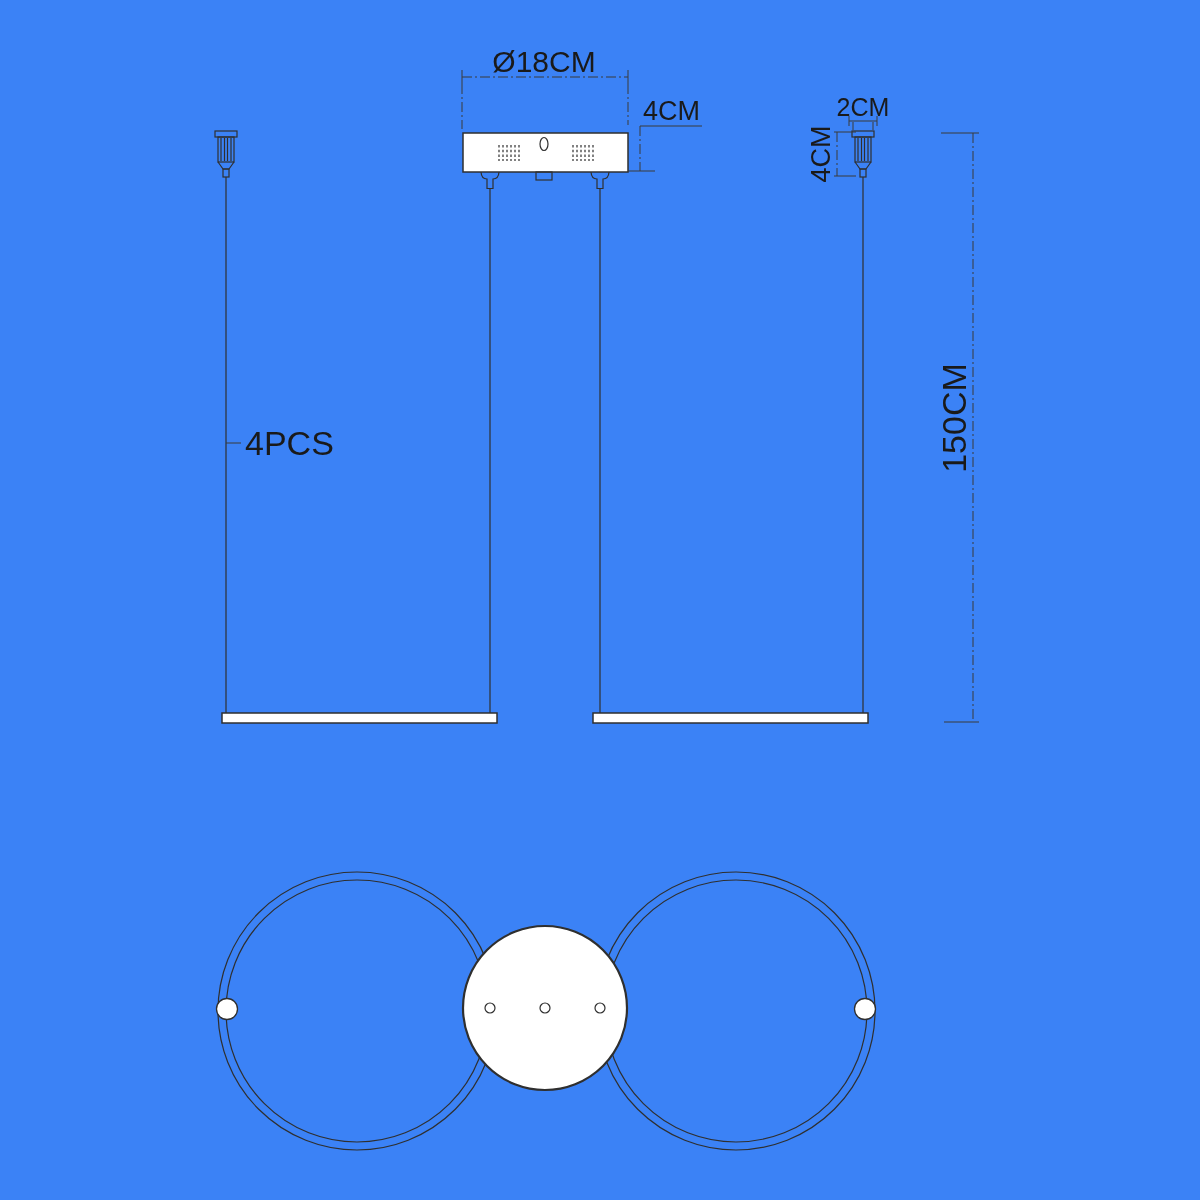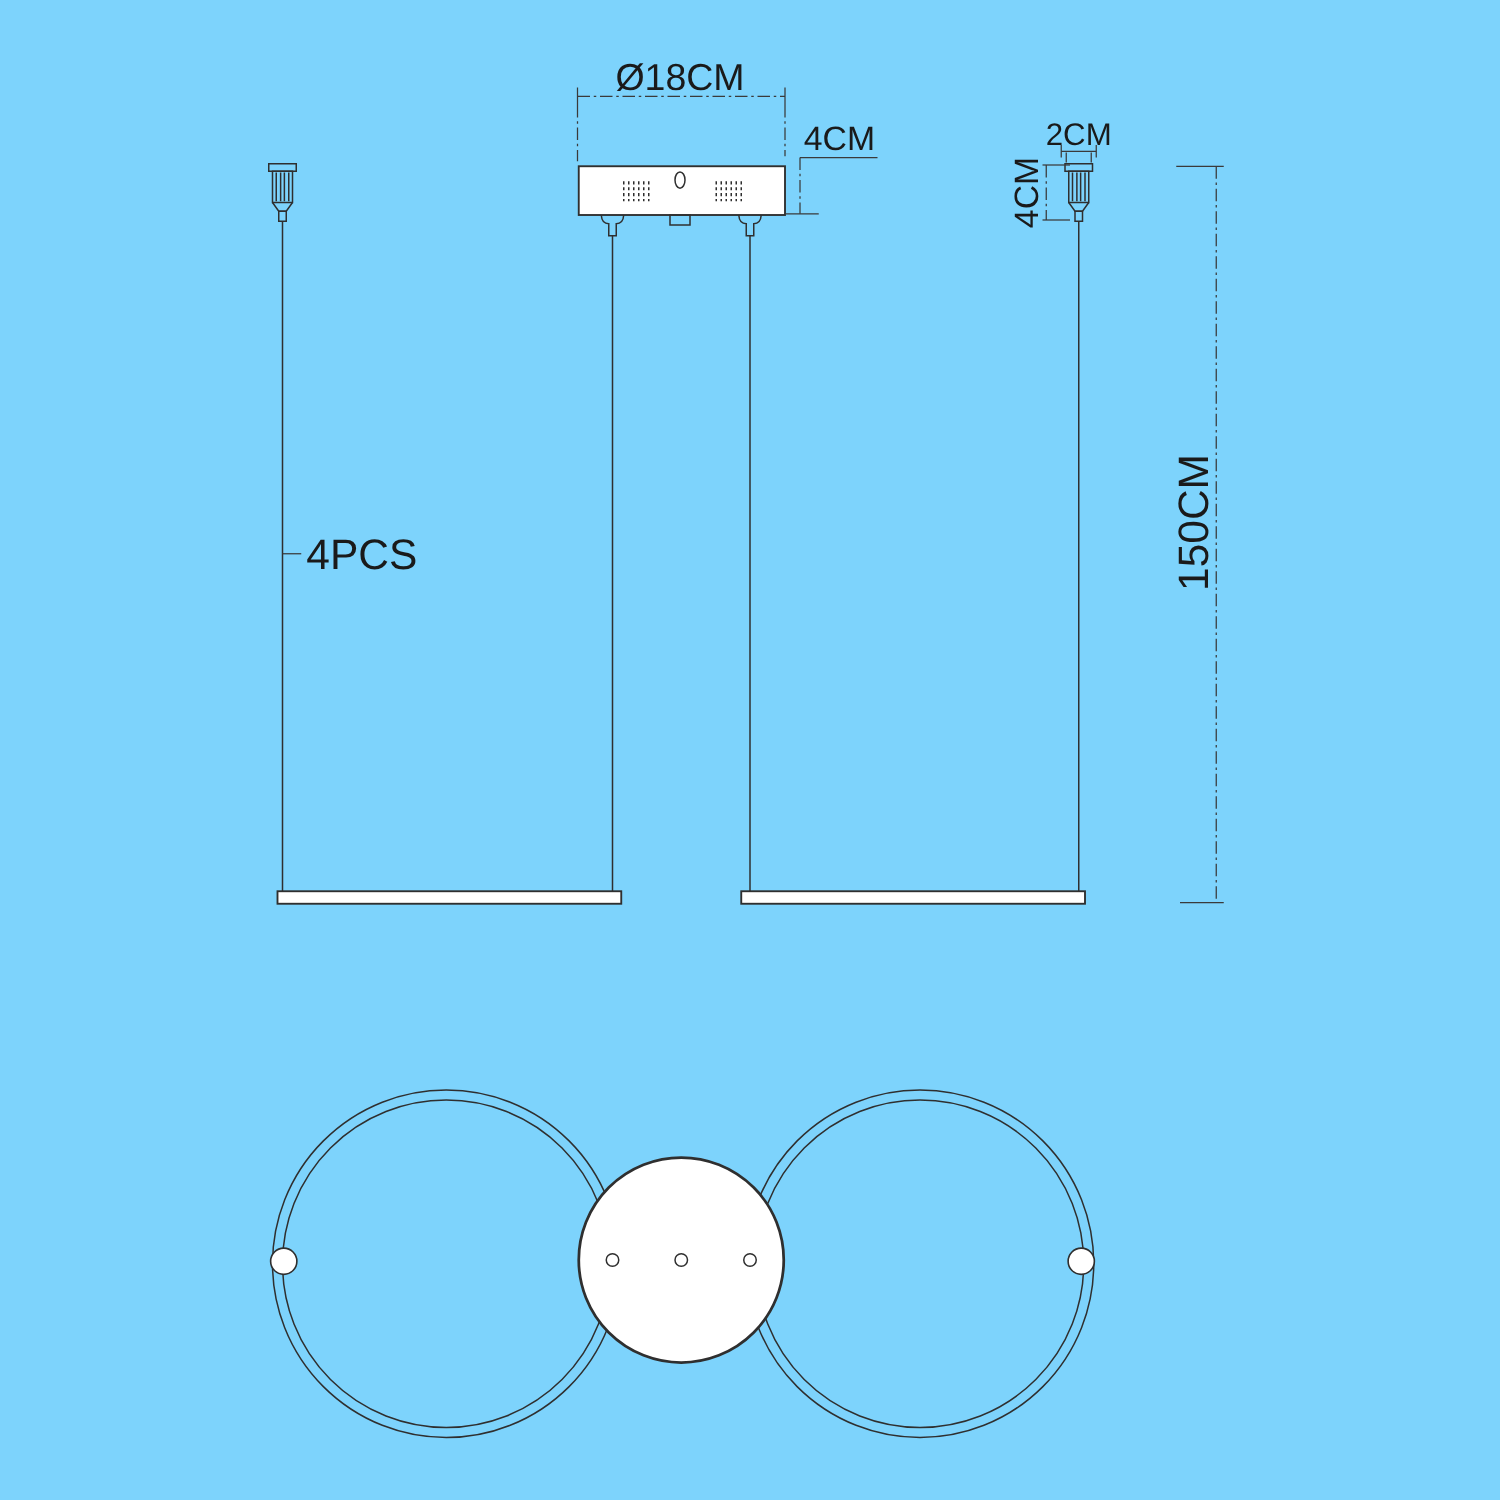--- a/index.html
+++ b/index.html
@@ -1,16 +1,16 @@
 <!DOCTYPE html>
 <html><head>
 <meta charset="utf-8">
 <style>
   html,body{margin:0;padding:0;background:#ffffff;}
-  .stage{width:1200px;height:1200px;background:#7dd3fc;position:relative;overflow:hidden;}
+  .stage{width:1200px;height:1200px;background:#3b82f6;position:relative;overflow:hidden;}
   svg{display:block;}
   .dim-text{
     font-family:"Liberation Sans","DejaVu Sans",sans-serif;
     fill:#1a1a1a;
   }
   .shape{fill:#ffffff;stroke:#2f2f2f;stroke-width:1.5;}
   .thin{fill:none;stroke:#2f2f2f;stroke-width:1.2;}
   .dim{fill:none;stroke:#3a3a3a;stroke-width:1;}
   .dashdot{stroke-dasharray:10 3 2 3;}
 </style>

